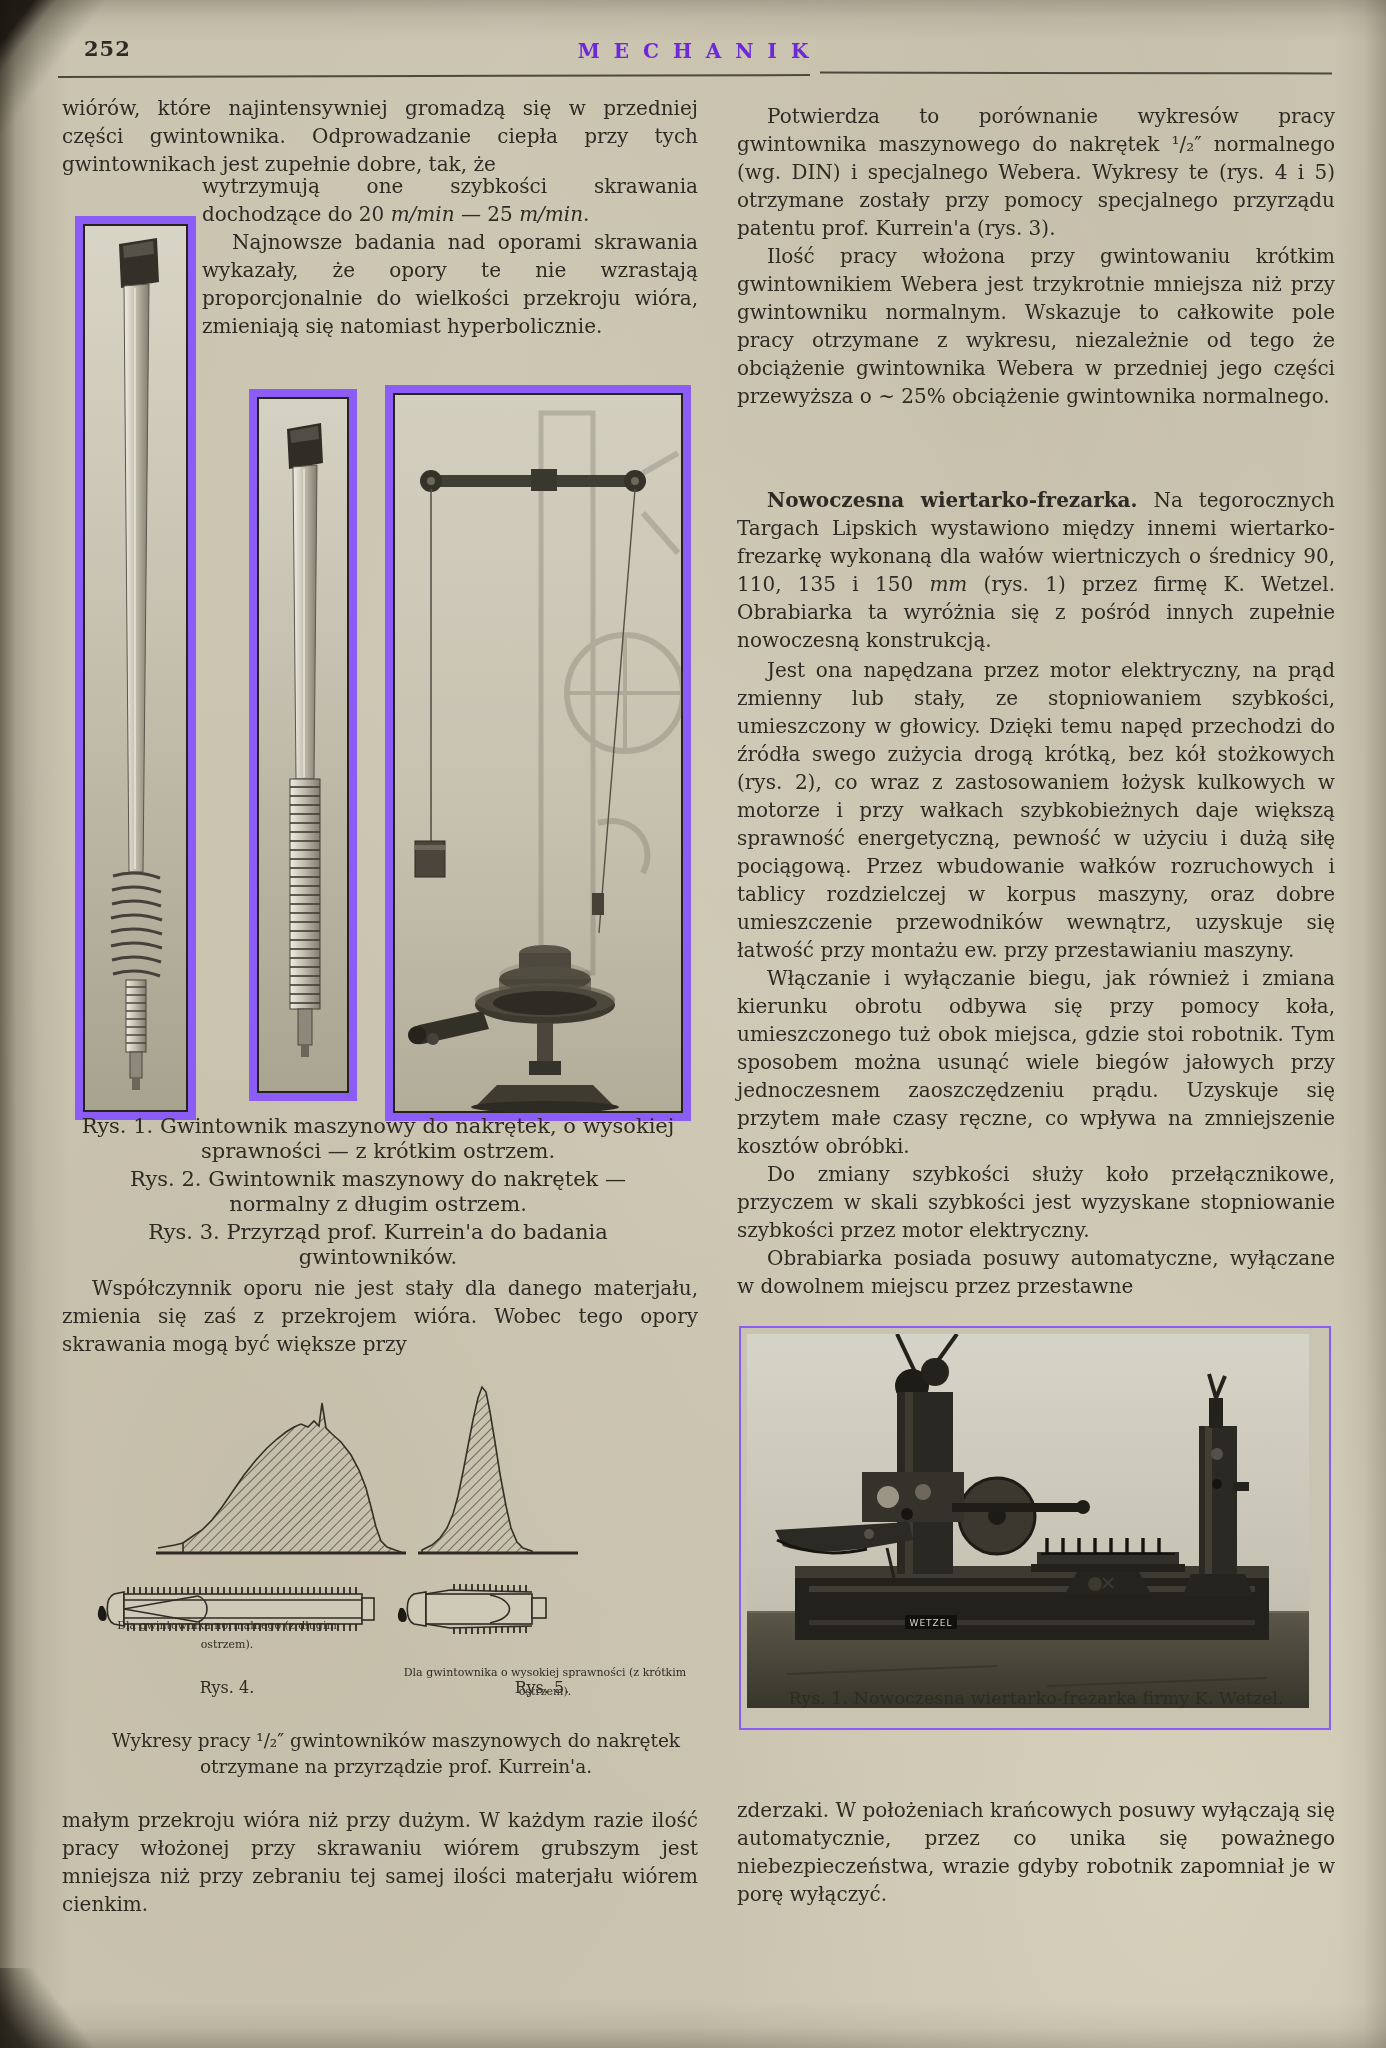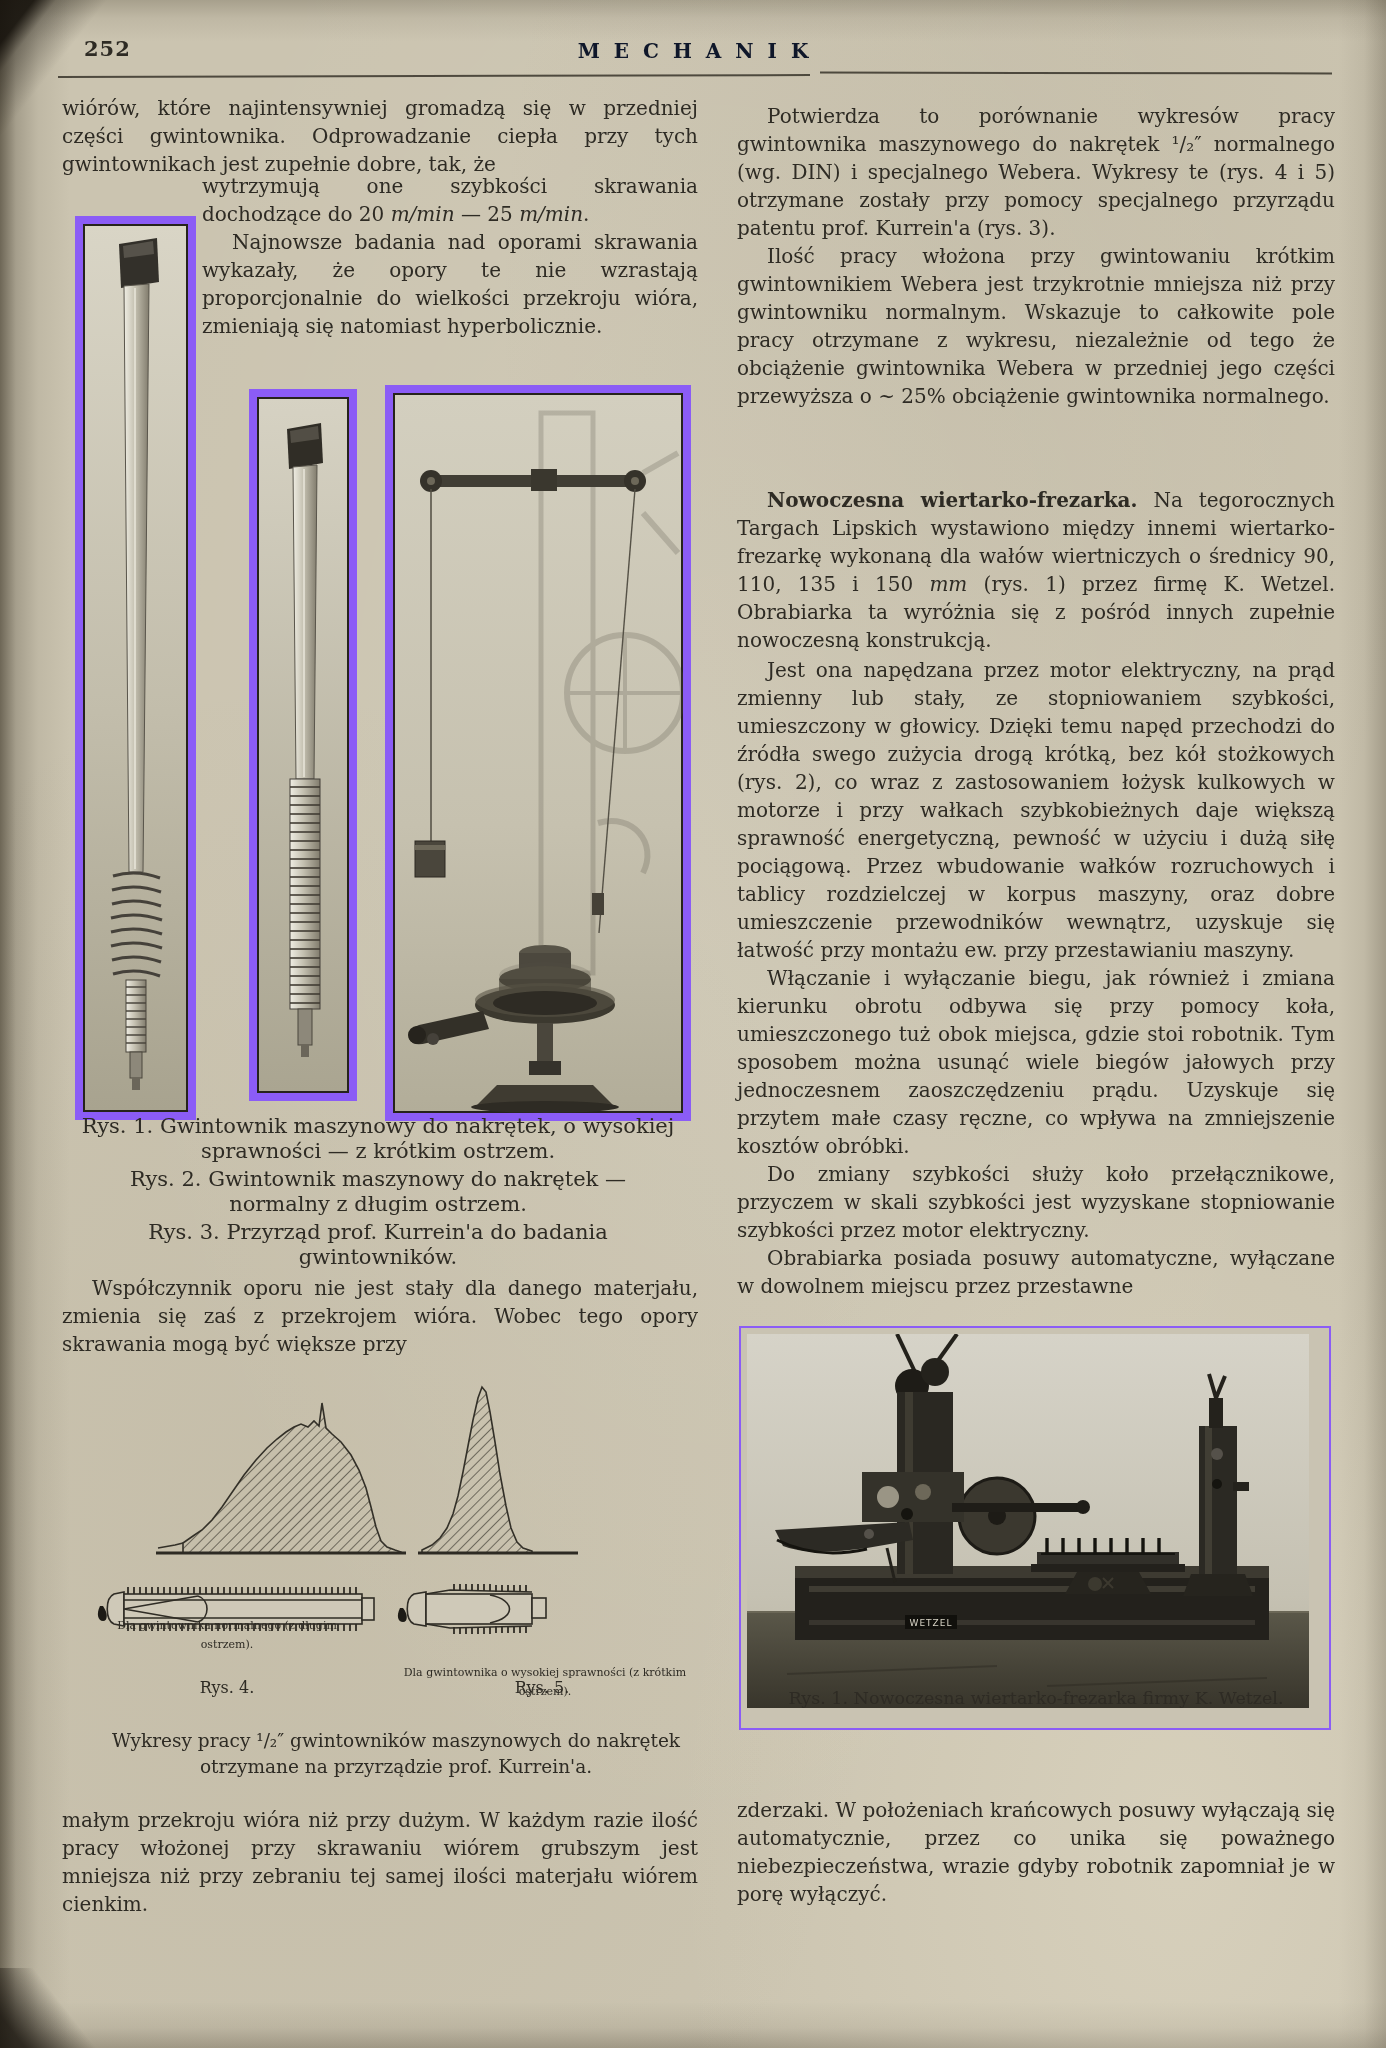--- a/index.html
+++ b/index.html
@@ -16,21 +16,21 @@
       linear-gradient(270deg, rgba(70,62,46,.30) 0px, rgba(70,62,46,.08) 22px, rgba(0,0,0,0) 48px),
       linear-gradient(0deg, rgba(70,62,46,.32) 0px, rgba(70,62,46,.10) 20px, rgba(0,0,0,0) 46px),
       linear-gradient(180deg, rgba(84,76,58,.30) 0px, rgba(84,76,58,.10) 18px, rgba(0,0,0,0) 42px);}
   .corner-tl{position:absolute;left:0;top:0;width:150px;height:170px;pointer-events:none;
     background:linear-gradient(128deg, rgba(22,18,12,.92) 0 12%, rgba(22,18,12,.35) 20%, rgba(22,18,12,0) 38%);}
   .corner-bl{position:absolute;left:0;bottom:0;width:220px;height:80px;pointer-events:none;
     background:linear-gradient(52deg, rgba(22,18,12,.8) 0 9%, rgba(22,18,12,0) 34%);}
 
   .page-num{position:absolute;left:84px;top:36px;font-size:21px;font-weight:bold;letter-spacing:1px;}
   .journal{position:absolute;left:0;right:0;top:39px;text-align:center;
-    font-size:20px;font-weight:bold;letter-spacing:14px;text-indent:14px;color:#0f172a;}
+    font-size:20px;font-weight:bold;letter-spacing:14px;text-indent:14px;color:#6d28d9;}
   .rule{position:absolute;border-top:2px solid rgba(42,38,29,.78);height:0;}
   .rule.r1{left:58px;top:75px;width:752px;transform:rotate(-.15deg);}
   .rule.r2{left:820px;top:72px;width:512px;transform:rotate(.1deg);}
 
   .col{position:absolute;font-size:20px;line-height:28px;text-align:justify;}
   .col-left{left:62px;top:92px;width:636px;height:1860px;}
   .col-right{left:737px;top:96px;width:598px;height:1860px;}
   .abs{position:absolute;}
   p{margin:0;text-indent:30px;}
   p.noind{text-indent:0;}

